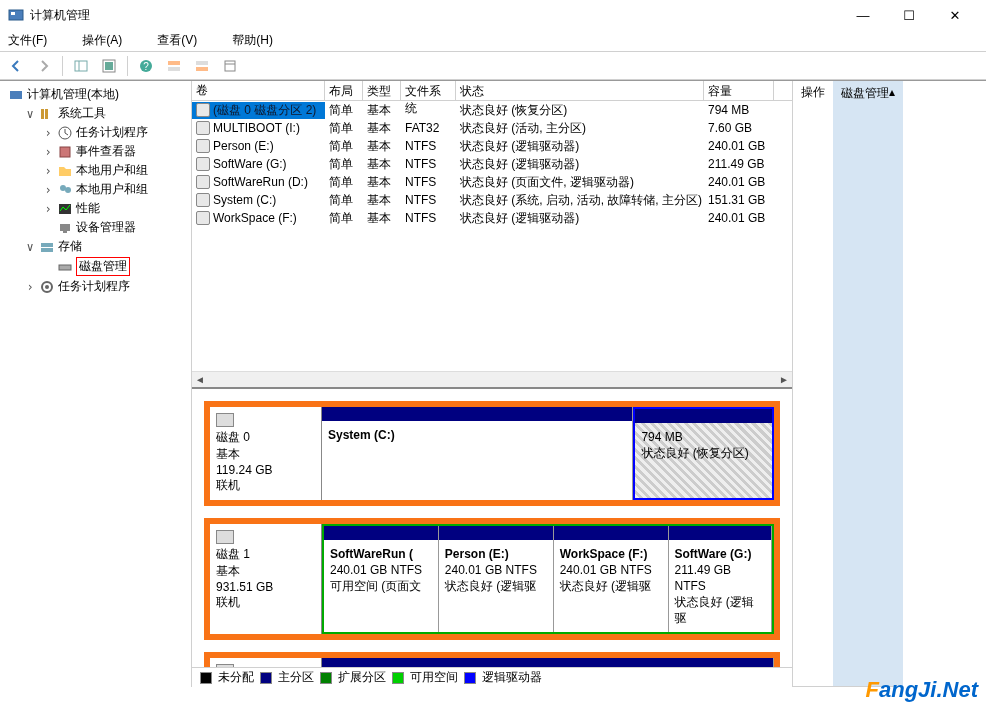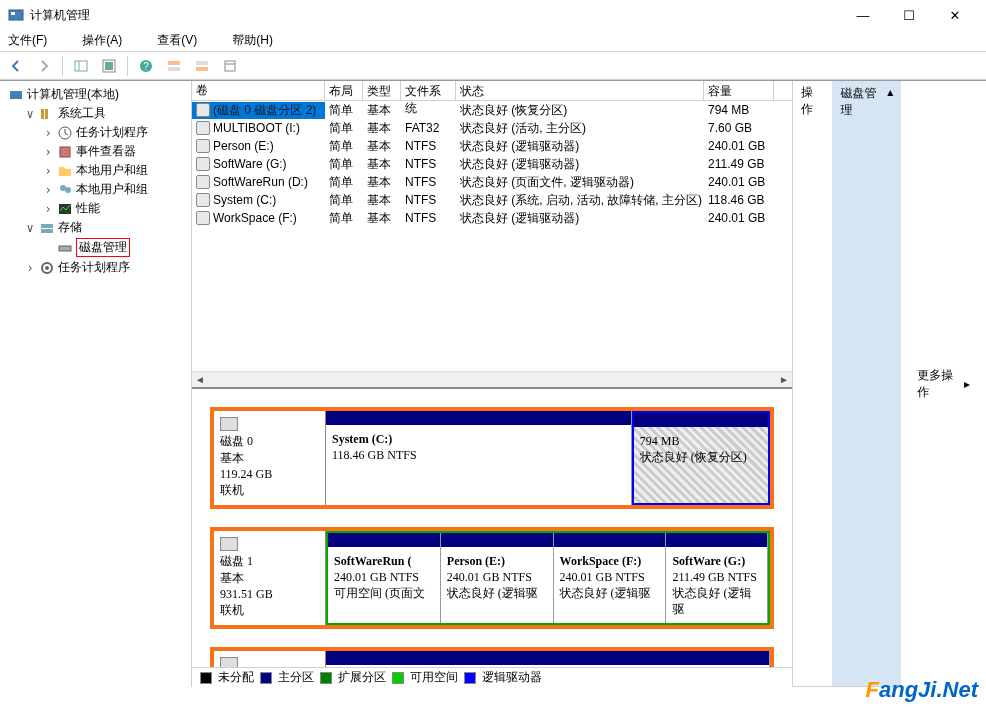--- a/index.html
+++ b/index.html
@@ -34,21 +34,21 @@
 .vc1 { width: 38px; }
 .vc2 { width: 38px; font-family: Liberation Mono, monospace; }
 .vc3 { width: 55px; }
 .vc4 { width: 248px; }
 .vc5 { width: 70px; }
 .vicon { width: 14px; height: 14px; background: #e8e8e8; border: 1px solid #888; border-radius: 2px; }
 .hscroll { height: 16px; background: #f0f0f0; border-top: 1px solid #ddd; display: flex; align-items: center; }
 .hscroll .arrow { width: 16px; height: 16px; display: flex; align-items: center; justify-content: center; font-size: 10px; color: #555; }
 .hscroll .track { flex: 1; }
 .disk-panel { flex: 1; overflow-y: auto; border-top: 2px solid #888; }
-.disk-row { display: flex; border: 4px solid #f97316; margin: 18px; min-height: 88px; font-family: Liberation Serif, serif; }
+.disk-row { display: flex; border: 6px solid #f97316; margin: 12px; min-height: 88px; }
 .disk-row.small { min-height: 40px; }
 .disk-info { width: 112px; border-right: 1px solid #888; padding: 6px; background: #fff; }
 .disk-info .bicon { width: 18px; height: 14px; background: #ddd; border: 1px solid #888; margin-bottom: 2px; }
 .disk-parts { flex: 1; display: flex; }
 .part { border-right: 1px solid #999; display: flex; flex-direction: column; overflow: hidden; }
 .part .bar { height: 14px; background: #000080; }
 .part .body { flex: 1; padding: 6px; font-size: 12px; line-height: 16px; }
 .part.hatched .body { background: repeating-linear-gradient(45deg, #eee, #eee 3px, #ccc 3px, #ccc 6px); }
 .part .b { font-weight: bold; }
 .ring-blue { border: 2px solid #00f; }
@@ -184,20 +184,28 @@
         <span class="label">本地用户和组</span>
       </div>
     <div class="tree-item lvl2">
         <span class="twig">›</span>
         <svg class="nicon" viewBox="0 0 16 16">
           <rect x="2" y="3" width="12" height="10" fill="#333"></rect>
           <path d="M3 10 L6 6 L9 9 L13 4" stroke="#0f0" fill="none"></path>
         </svg>
         <span class="label">性能</span>
       </div>
+    <div class="tree-item lvl2">
+        <span class="twig"></span>
+        <svg class="nicon" viewBox="0 0 16 16">
+          <rect x="3" y="4" width="10" height="7" fill="#888"></rect>
+          <rect x="6" y="11" width="4" height="2" fill="#888"></rect>
+        </svg>
+        <span class="label">设备管理器</span>
+      </div>
     <div class="tree-item lvl1">
         <span class="twig">∨</span>
         <svg class="nicon" viewBox="0 0 16 16">
           <rect x="2" y="4" width="12" height="4" fill="#7ab"></rect>
           <rect x="2" y="9" width="12" height="4" fill="#7ab"></rect>
         </svg>
         <span class="label">存储</span>
       </div>
     <div class="tree-item lvl2 selected">
         <span class="twig"></span>
@@ -283,21 +291,21 @@
         </div>
       <div class="vol-row">
           <div class="vc vc0">
             <span class="vicon"></span>
             <span>System (C:)</span>
           </div>
           <div class="vc vc1">简单</div>
           <div class="vc vc2">基本</div>
           <div class="vc vc3">NTFS</div>
           <div class="vc vc4">状态良好 (系统, 启动, 活动, 故障转储, 主分区)</div>
-          <div class="vc vc5">118.46 GB</div>
+          <div class="vc vc5">151.31 GB</div>
         </div>
       <div class="vol-row">
           <div class="vc vc0">
             <span class="vicon"></span>
             <span>WorkSpace (F:)</span>
           </div>
           <div class="vc vc1">简单</div>
           <div class="vc vc2">基本</div>
           <div class="vc vc3">NTFS</div>
           <div class="vc vc4">状态良好 (逻辑驱动器)</div>
@@ -317,21 +325,20 @@
           <div class="b">磁盘 0</div>
           <div>基本</div>
           <div>119.24 GB</div>
           <div>联机</div>
         </div>
         <div class="disk-parts">
           <div class="part" style="flex:5">
               <div class="bar"></div>
               <div class="body">
                 <div class="b">System  (C:)</div>
-                <div>118.46 GB NTFS</div>
               </div>
             </div>
           <div class="part hatched ring-blue" style="flex:2.2">
               <div class="bar"></div>
               <div class="body">
                 <div>794 MB</div>
                 <div>状态良好 (恢复分区)</div>
               </div>
             </div>
         </div>
@@ -411,20 +418,16 @@
         <span>逻辑驱动器</span>
     </div>
   </div>
 
   <div class="actions">
     <div class="actions-hdr">操作</div>
     <div class="actions-sub">
         <span>磁盘管理</span>
         <span>▴</span>
       </div>
-    <div class="actions-item">
-        <span>更多操作</span>
-        <span>▸</span>
-      </div>
   </div>
 </div>
 
 <div class="watermark"><span class="f">F</span><span class="rest">angJi.Net</span></div>
 
 </body></html>

